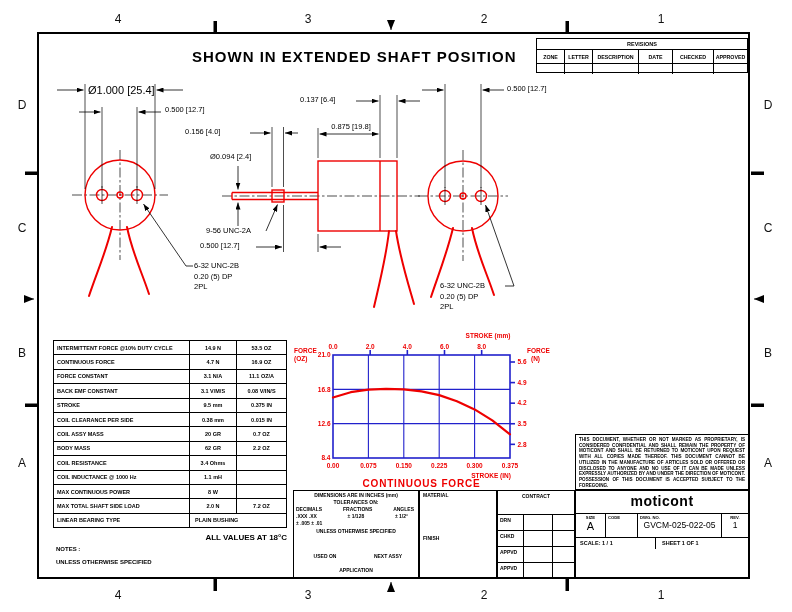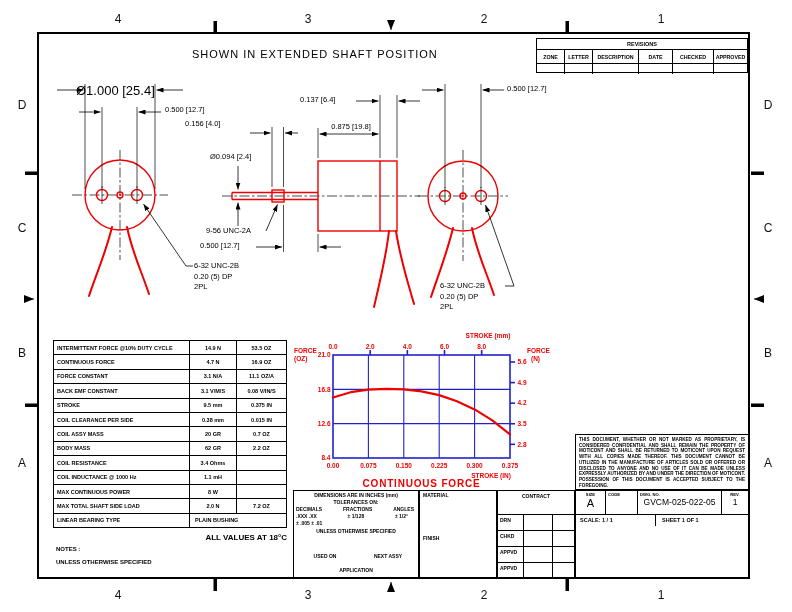--- a/index.html
+++ b/index.html
@@ -222,31 +222,31 @@
         <text x="517.5" y="426.05421666666666" class="ct">3.5</text>
         <line x1="510" y1="444.33670666666666" x2="515" y2="444.33670666666666" class="cb"></line>
         <text x="517.5" y="446.63670666666667" class="ct">2.8</text>
         <text x="527" y="352.5" class="ct">FORCE</text>
         <text x="531" y="361" class="ct">(N)</text>
         <path d="M333.0,397.5 L350.7,392.2 L368.4,389.7 L386.1,388.9 L403.8,389.3 L421.5,391.4 L439.2,395.1 L456.9,401.2 L474.6,409.4 L492.3,420.4 L510.0,434.3" class="curve"></path>
         <text x="421.5" y="487" class="ctt" text-anchor="middle">CONTINUOUS FORCE</text>
       </g>
   </svg>
 
-  <div class="t" style="left:192px;top:48px;font-size:11px;letter-spacing:1px;">SHOWN IN EXTENDED SHAFT POSITION</div>
-
-  <div class="t" style="left:76px;top:84px;width:66px;font-size:13px;">Ø1.000 [25.4]</div>
+  <div class="t" style="left:192px;top:48px;font-size:15px;letter-spacing:1px;font-weight:bold;">SHOWN IN EXTENDED SHAFT POSITION</div>
+
+  <div class="t" style="left:88px;top:84px;width:66px;font-size:11px;">Ø1.000 [25.4]</div>
   <div class="t" style="left:165px;top:106px;font-size:7.5px;">0.500 [12.7]</div>
   <div class="t" style="left:194px;top:261px;font-size:7.5px;line-height:10.5px;">
     <div>6-32 UNC-2B</div>
     <div>0.20 (5) DP</div>
     <div>2PL</div>
   </div>
 
-  <div class="t" style="left:185px;top:120px;font-size:7.5px;">0.156 [4.0]</div>
+  <div class="t" style="left:185px;top:128px;font-size:7.5px;">0.156 [4.0]</div>
   <div class="t" style="left:210px;top:153px;font-size:7.5px;">Ø0.094 [2.4]</div>
   <div class="t" style="left:300px;top:96px;font-size:7.5px;">0.137 [6.4]</div>
   <div class="t" style="left:322px;top:123px;width:58px;text-align:center;font-size:7.5px;">0.875 [19.8]</div>
   <div class="t" style="left:206px;top:227px;font-size:7.5px;">9-56 UNC-2A</div>
   <div class="t" style="left:200px;top:242px;font-size:7.5px;">0.500 [12.7]</div>
 
   <div class="t" style="left:507px;top:85px;font-size:7.5px;">0.500 [12.7]</div>
   <div class="t" style="left:440px;top:281px;font-size:7.5px;line-height:10.5px;">
     <div>6-32 UNC-2B</div>
     <div>0.20 (5) DP</div>
@@ -391,20 +391,21 @@
           <div class="cte"></div>
         </div>
       </div>
   </div>
 
   <div id="legal" class="blkbox">
     <div id="legal-text">THIS DOCUMENT, WHETHER OR NOT MARKED AS PROPRIETARY, IS CONSIDERED CONFIDENTIAL AND SHALL REMAIN THE PROPERTY OF MOTICONT AND SHALL BE RETURNED TO MOTICONT UPON REQUEST WITH ALL COPIES MADE THEREOF. THIS DOCUMENT CANNOT BE UTILIZED IN THE MANUFACTURE OF ARTICLES SOLD OR OFFERED OR DISCLOSED TO ANYONE AND NO USE OF IT CAN BE MADE UNLESS EXPRESSLY AUTHORIZED BY AND UNDER THE DIRECTION OF MOTICONT. POSSESSION OF THIS DOCUMENT IS ACCEPTED SUBJECT TO THE FOREGOING.</div>
   </div>
 
   <div id="titleblock" class="blkbox">
+    <div class="tb-company">moticont</div>
     <div class="tb-r3">
       <div class="tb-cell" style="width:30px;">
         <div class="tb-celllbl" style="align-self:center;padding-left:0;">SIZE</div>
         <div style="font-size:11px;line-height:13px;">A</div>
       </div>
       <div class="tb-cell" style="width:32px;">
         <div class="tb-celllbl">CODE</div>
       </div>
       <div class="tb-cell" style="flex:1;">
         <div class="tb-celllbl">DWG. NO.</div>

